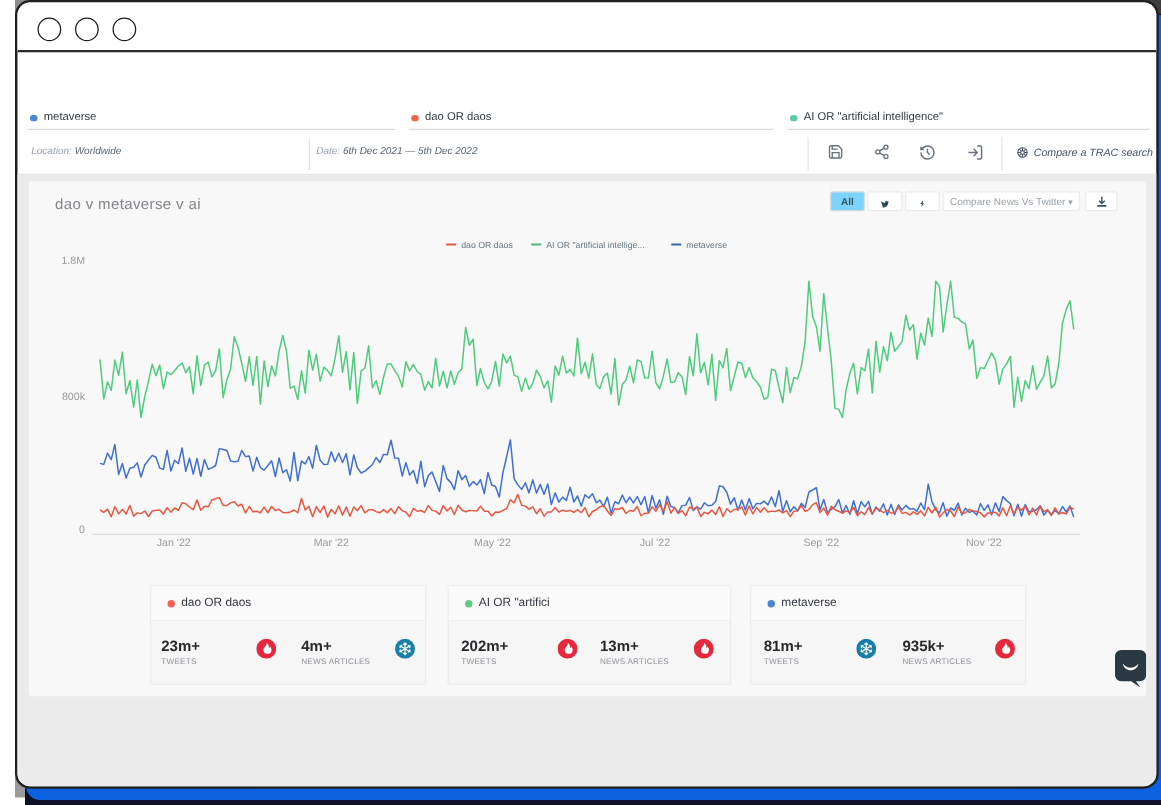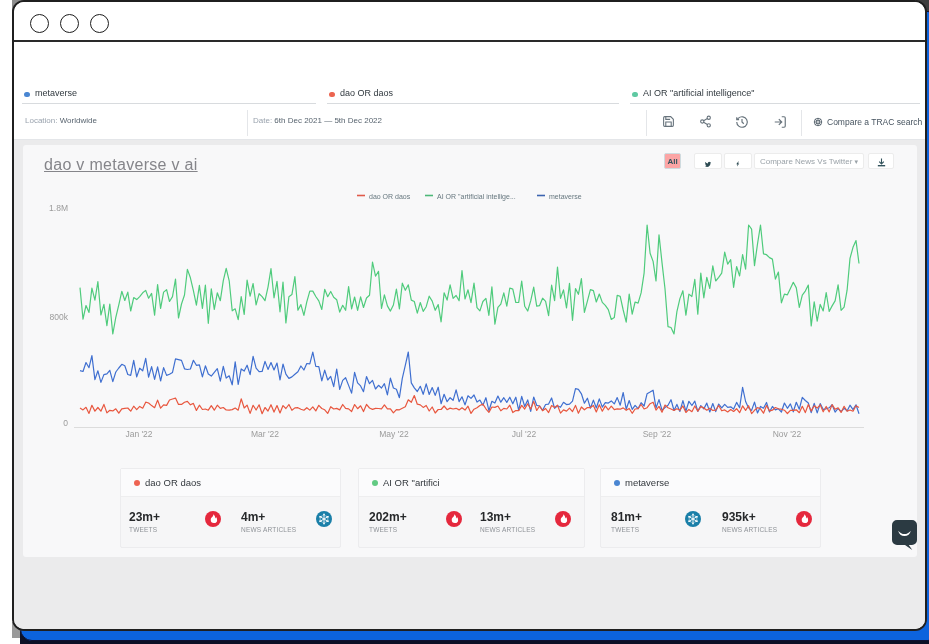--- a/index.html
+++ b/index.html
@@ -19,28 +19,28 @@
   border-radius:10px 10px 0 0; background:#fff; }
 .circ { position:absolute; top:12px; width:19px; height:19px; border:1.7px solid #1d1d1d;
   border-radius:50%; background:#fff; }
 #graybg { left:0; top:138px; width:911px; height:489px; background:#ebebec;
   border-radius:0 0 10px 10px; }
 .lgrow { left:0; top:79px; width:911px; height:23px; }
 .lgcell { position:absolute; top:0; height:23px; border-bottom:1px solid #d8dbde;
   font-size:9px; color:#31393f; }
 .lgdot { position:absolute; top:10.5px; width:5.5px; height:5.5px; border-radius:50%; }
 #metarow { left:0; top:104px; width:911px; height:34px; border-bottom:1px solid #e4e6e9;
-  font-size:8px; color:#6e7a87; }
+  font-size:8px; color:#6e7a87;font-style:italic; }
 .vline { position:absolute; top:4px; height:26px; width:1px; background:#e4e6e9; }
 .micon { position:absolute; top:9px; }
 #chartcard { left:9px; top:143px; width:894px; height:412px; background:#f8f8f9; border-radius:3px; }
-#ctitle { left:21px; top:11px; font-size:16px; color:#85858a; letter-spacing:0.3px;text-decoration:underline; }
+#ctitle { left:21px; top:11px; font-size:12px; color:#85858a; letter-spacing:0.3px; }
 .btn { position:absolute; top:8px; height:16px; background:#fff; border:1px solid #ececec;
   border-radius:2px; text-align:center; }
-#btn-all { left:641px; width:17px; background:#fca5a5; border-color:#cfdbdf;
+#btn-all { left:641px; width:28px; background:#7dd3fc; border-color:#cfdbdf;
   font-size:8px; font-weight:bold; color:#32535e; line-height:15px; }
 #btn-tw { left:671px; width:28px; }
 #btn-nw { left:701px; width:28px; }
 #dd { left:731px; width:110px; font-size:8px; color:#9aa2a8; line-height:15px; }
 #btn-dl { left:845px; width:26px; }
 .scard { position:absolute; top:466px; height:80px; background:#f6f6f7;
   border:1px solid #ececee; border-radius:2px; }
 .shead { position:absolute; left:0; top:0; right:0; height:28px; background:#fbfbfc;
   border-bottom:1px solid #eeeeef; font-size:9.5px; color:#33383d; }
 .sdot { position:absolute; left:13px; top:11px; width:6px; height:6px; border-radius:50%; }

